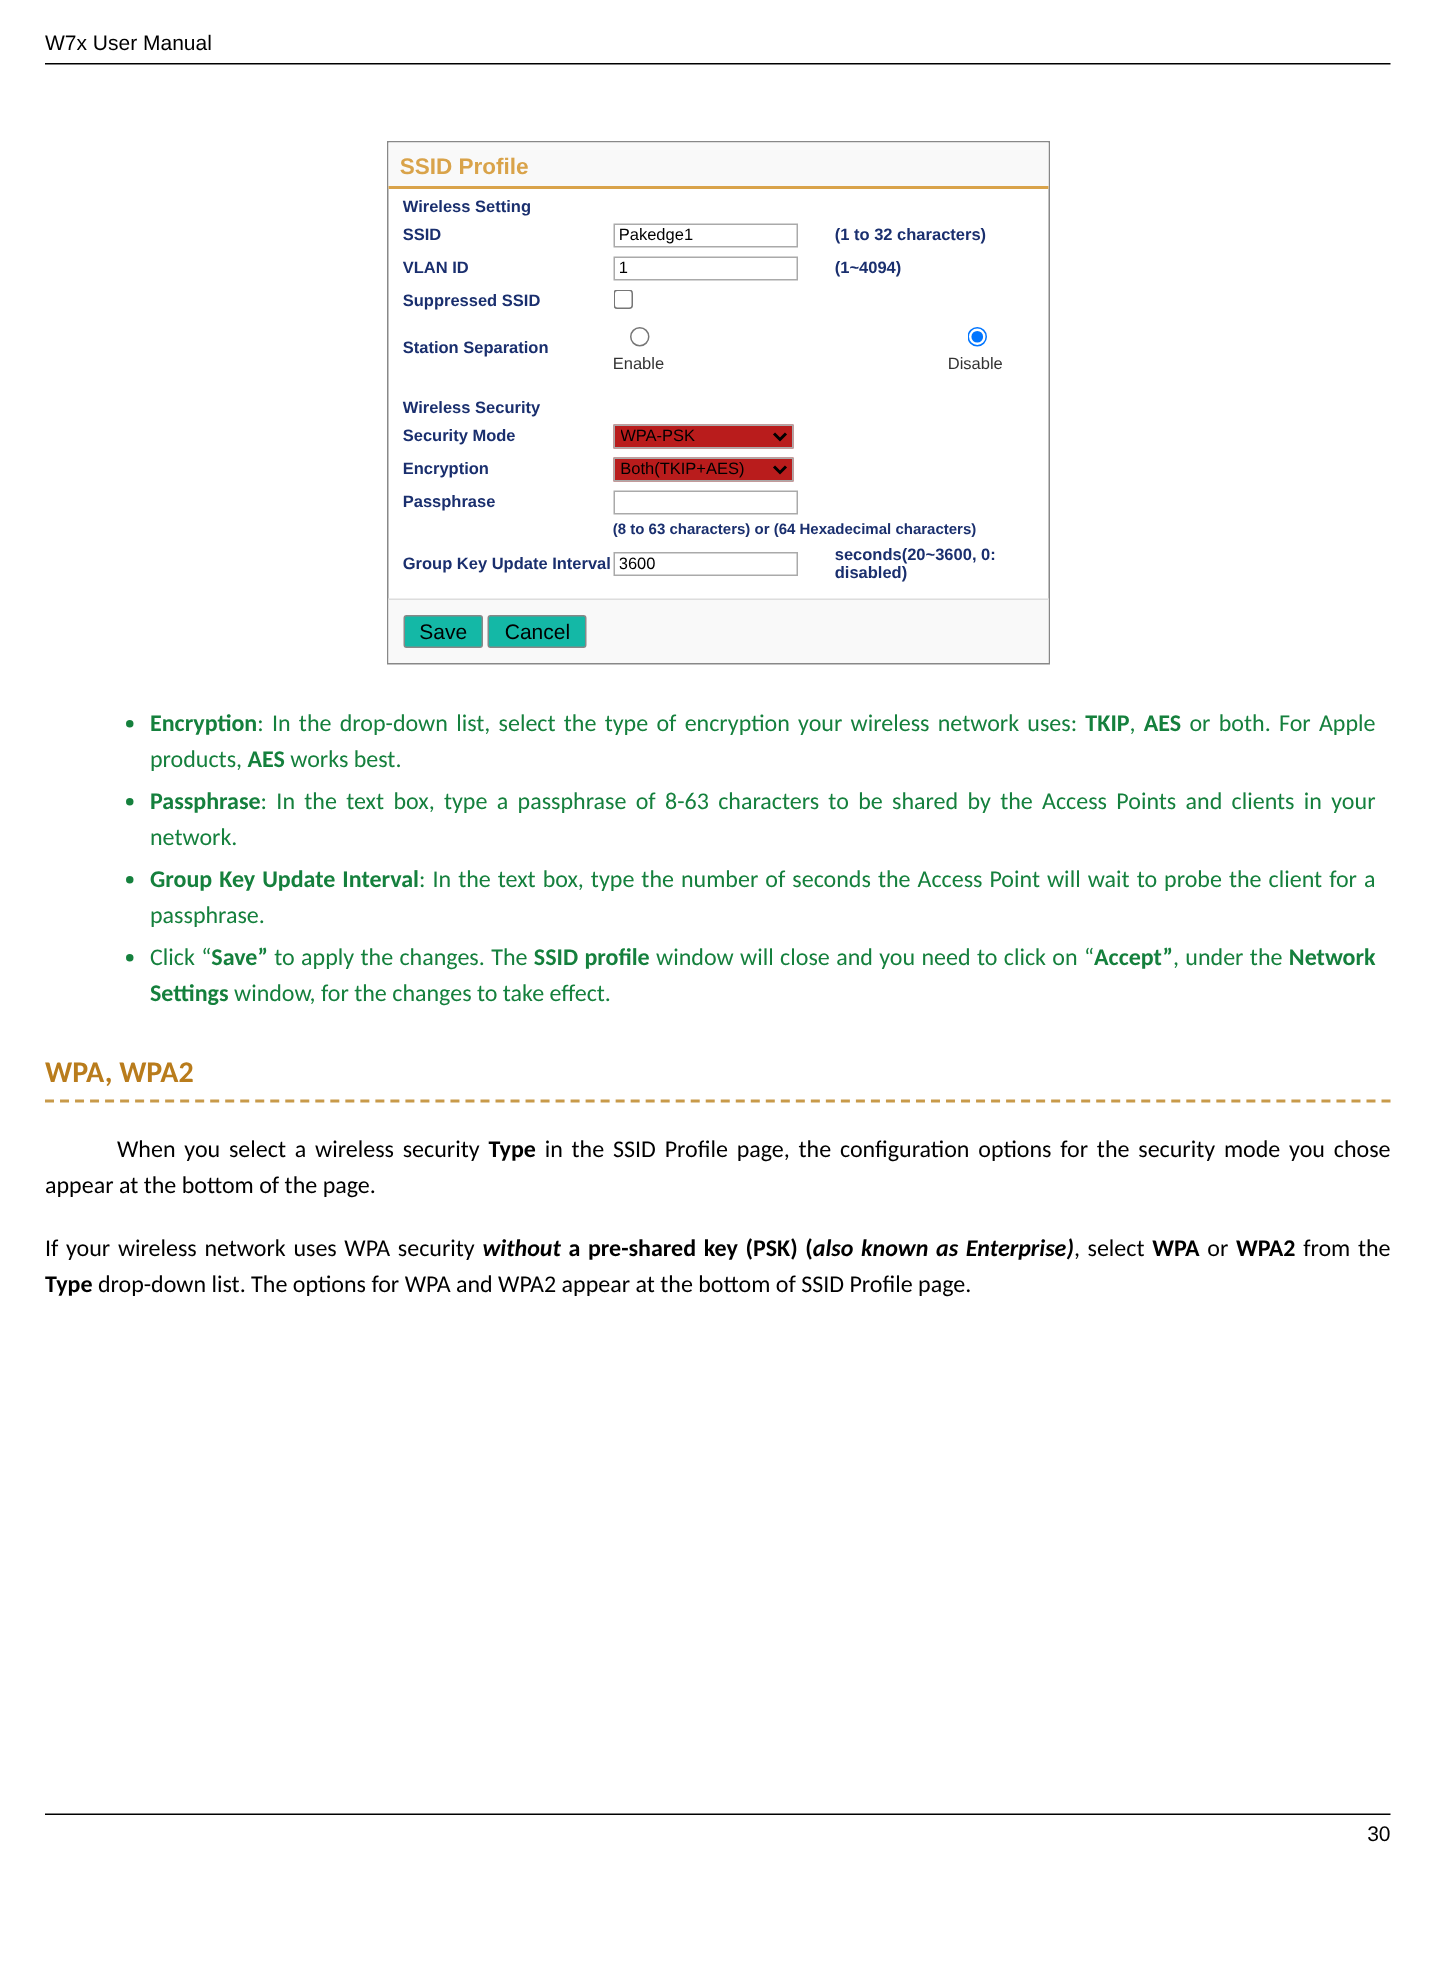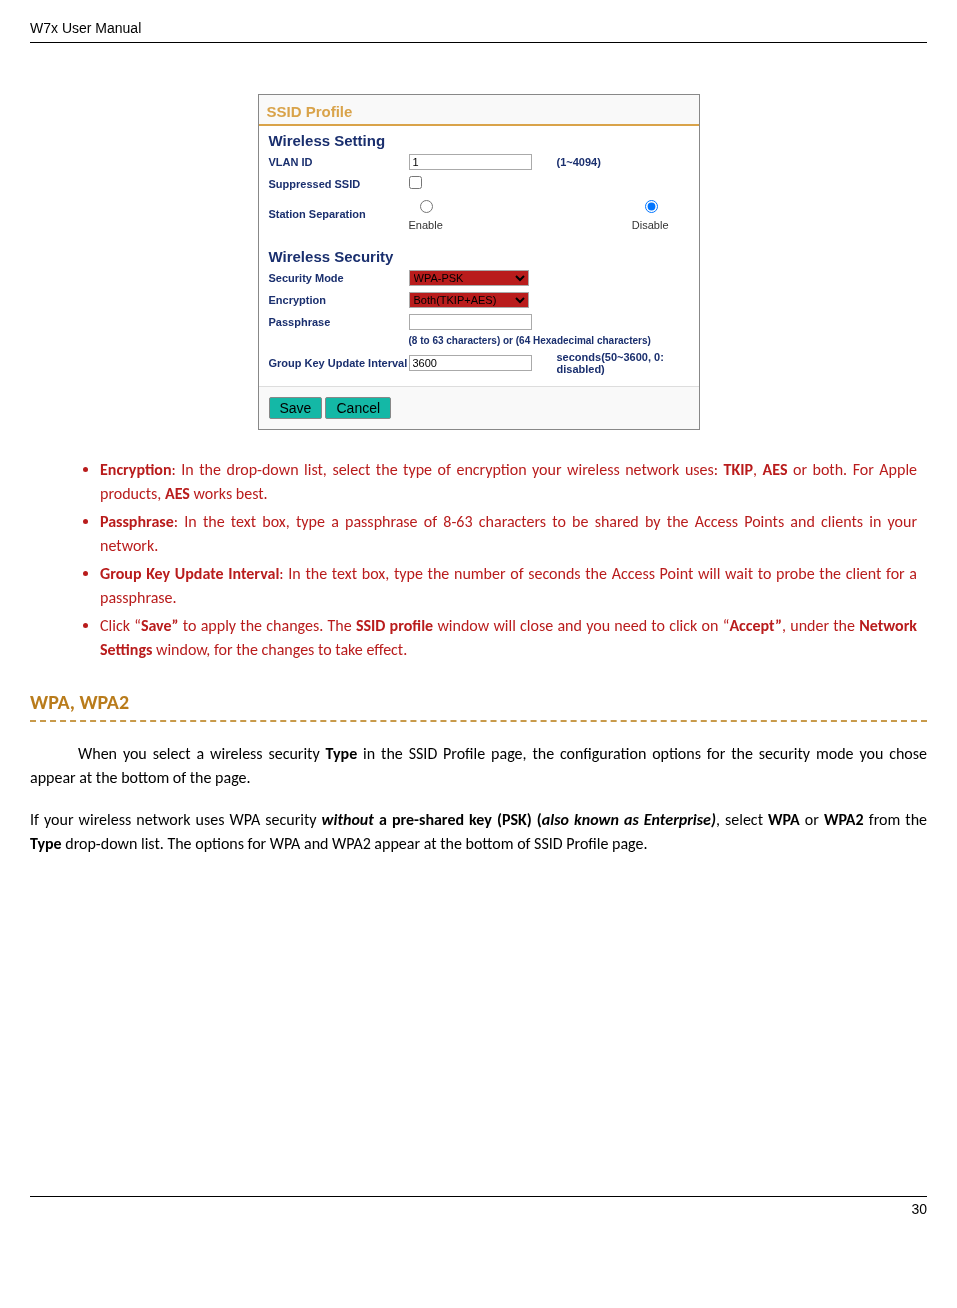--- a/index.html
+++ b/index.html
@@ -39,21 +39,21 @@
     font-weight: bold;
     color: #d9a34a;
     font-size: 15px;
     padding: 4px 0;
     display: inline-block;
   }
   .section-heading {
     font-weight: bold;
     color: #1a2f6e;
     padding: 6px 10px 2px 10px;
-    font-size: 15px;
+    font-size: 11px;
   }
   .field-row {
     display: flex;
     align-items: center;
     padding: 3px 10px;
     font-size: 11px;
     color: #1a2f6e;
     font-weight: bold;
   }
   .field-label {
@@ -120,21 +120,21 @@
   }
   ul.bullets {
     margin: 0 0 28px 0;
     padding-left: 70px;
     list-style: disc;
   }
   ul.bullets li {
     font-size: 16px;
     line-height: 1.5;
     margin-bottom: 4px;
-    color: #b91c1c;
+    color: #15803d;
     text-align: justify;
     padding-right: 10px;
   }
   .section-title {
     color: #b97c1c;
     font-size: 20px;
     font-family: Calibri, Arial, sans-serif;
     margin: 0 0 4px 0;
     padding-bottom: 2px;
   }
@@ -171,20 +171,25 @@
   <span>W7x  User Manual</span>
 </div>
 
 <div class="screenshot-wrapper">
   <div class="screenshot">
     <div class="tabbar">
       <span class="tab-title">SSID Profile</span>
     </div>
     <div class="section-heading">Wireless Setting</div>
 
+    <div class="field-row">
+      <div class="field-label">SSID</div>
+      <div class="field-input-td"><input type="text" value="Pakedge1" style=""></div>
+      <div class="field-hint">(1 to 32 characters)</div>
+    </div>
 
     <div class="field-row">
       <div class="field-label">VLAN ID</div>
       <div class="field-input-td"><input type="text" value="1" style=""></div>
       <div class="field-hint">(1~4094)</div>
     </div>
 
     <div class="field-row">
       <div class="field-label">Suppressed SSID</div>
       <div class="field-input-td"><input type="checkbox" style=""></div>
@@ -220,21 +225,21 @@
 
     <div class="field-row">
       <div class="field-label">Passphrase</div>
       <div class="field-input-td"><input type="text" value="" style=""></div>
     </div>
     <div class="passphrase-hint">(8 to 63 characters) or (64 Hexadecimal characters)</div>
 
     <div class="field-row">
       <div class="field-label">Group Key Update Interval</div>
       <div class="field-input-td"><input type="text" value="3600" style=""></div>
-      <div class="field-hint">seconds(50~3600, 0: disabled)</div>
+      <div class="field-hint">seconds(20~3600, 0: disabled)</div>
     </div>
 
     <div class="button-row">
       <button>Save</button>
       <button>Cancel</button>
     </div>
   </div>
 </div>
 
 <ul class="bullets">

